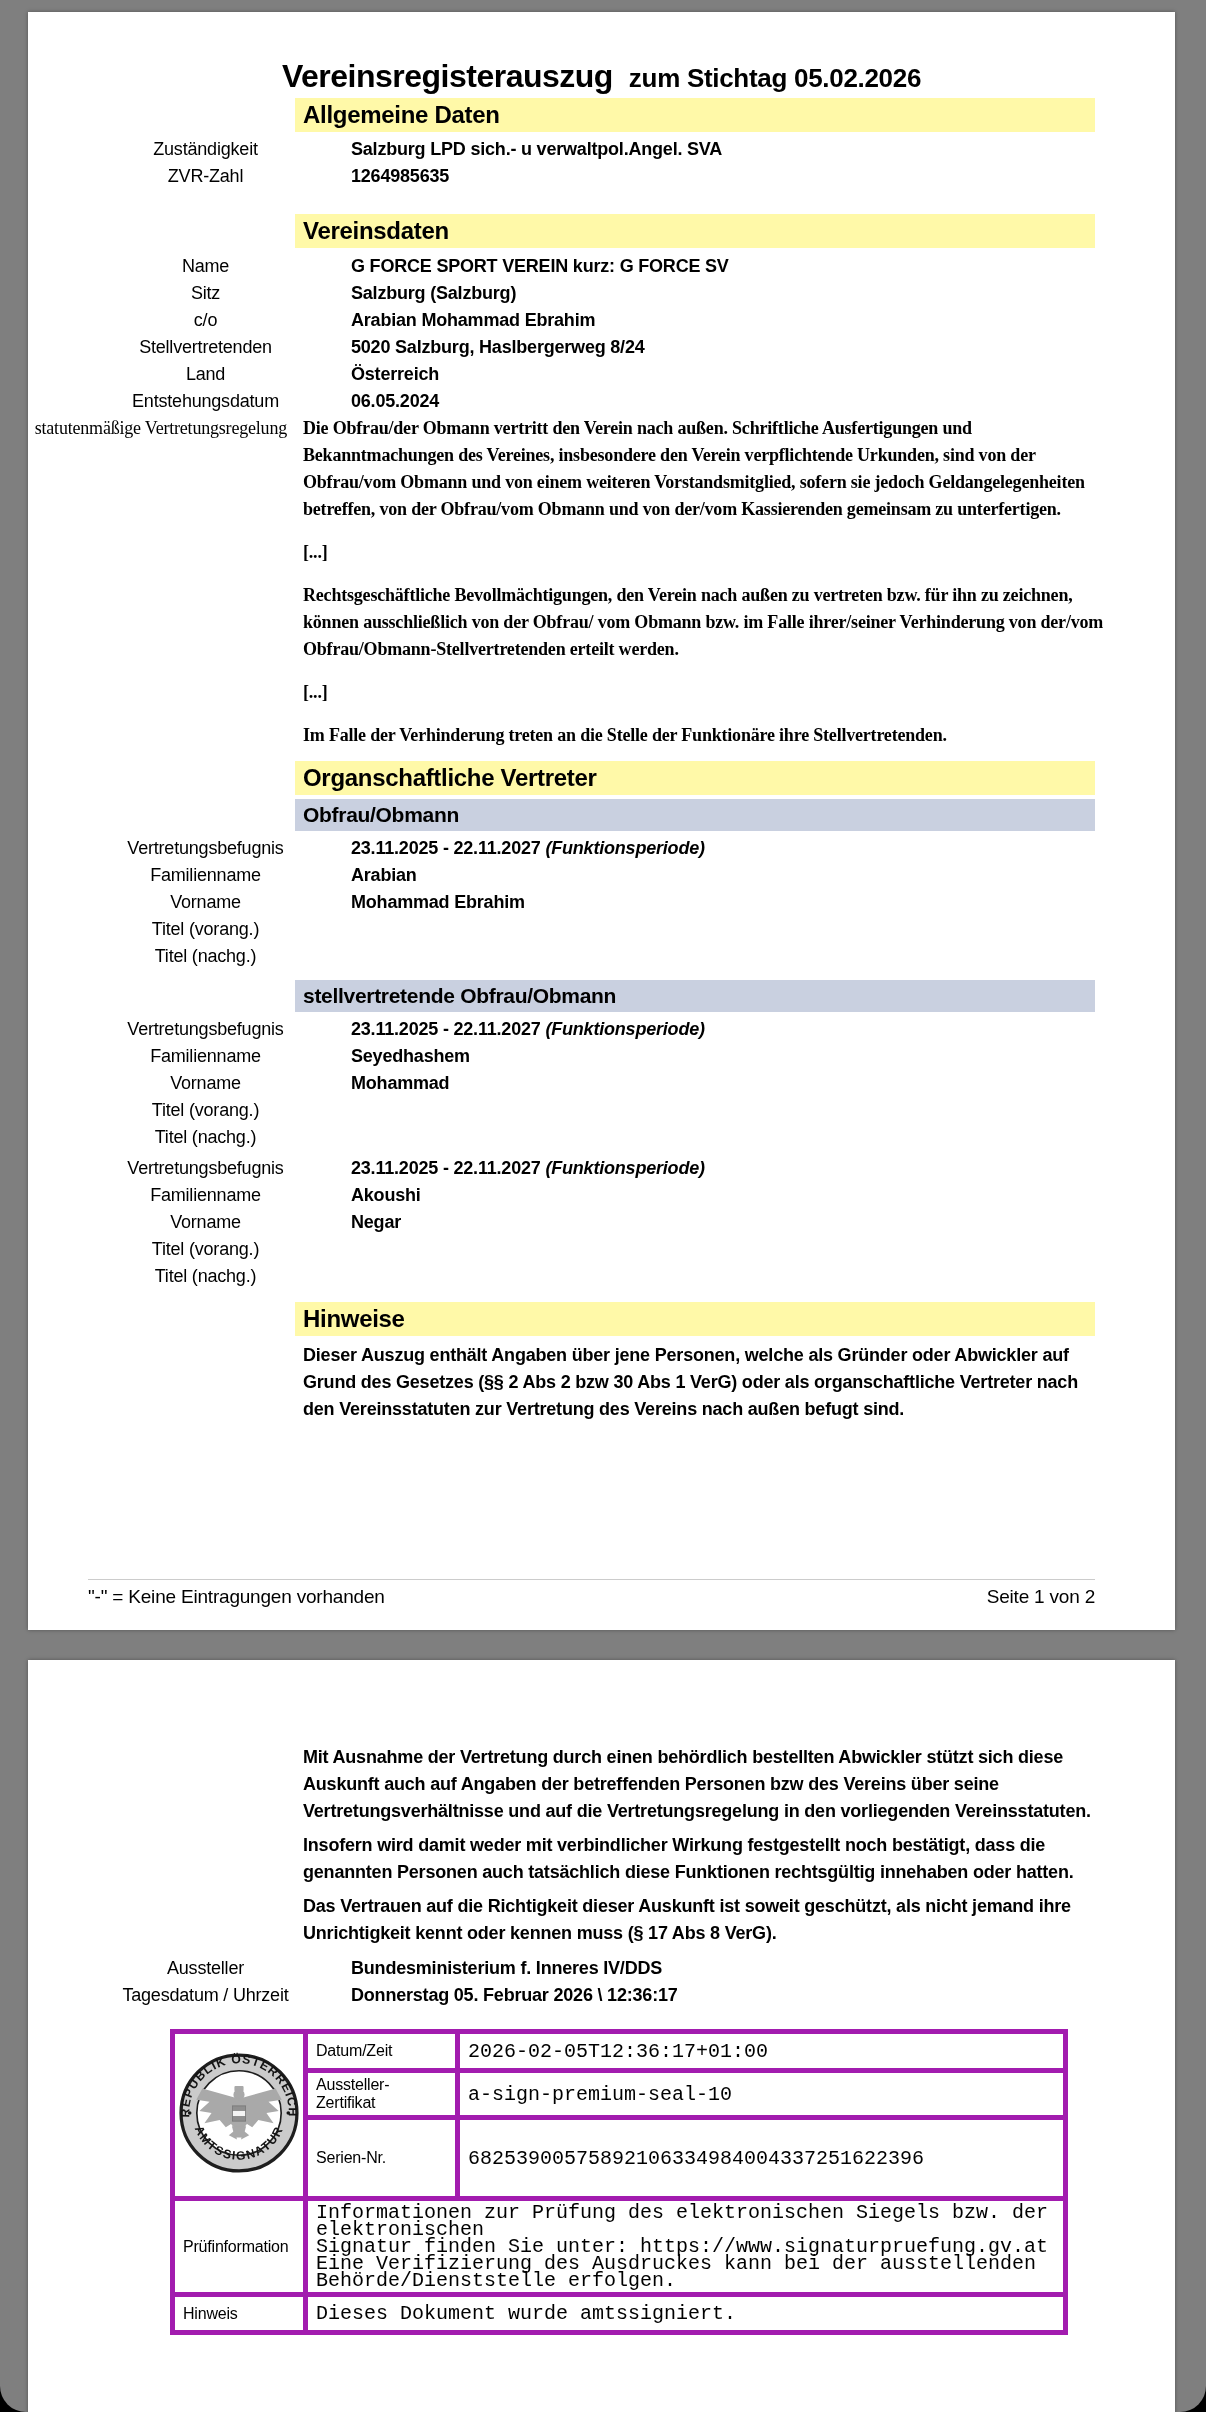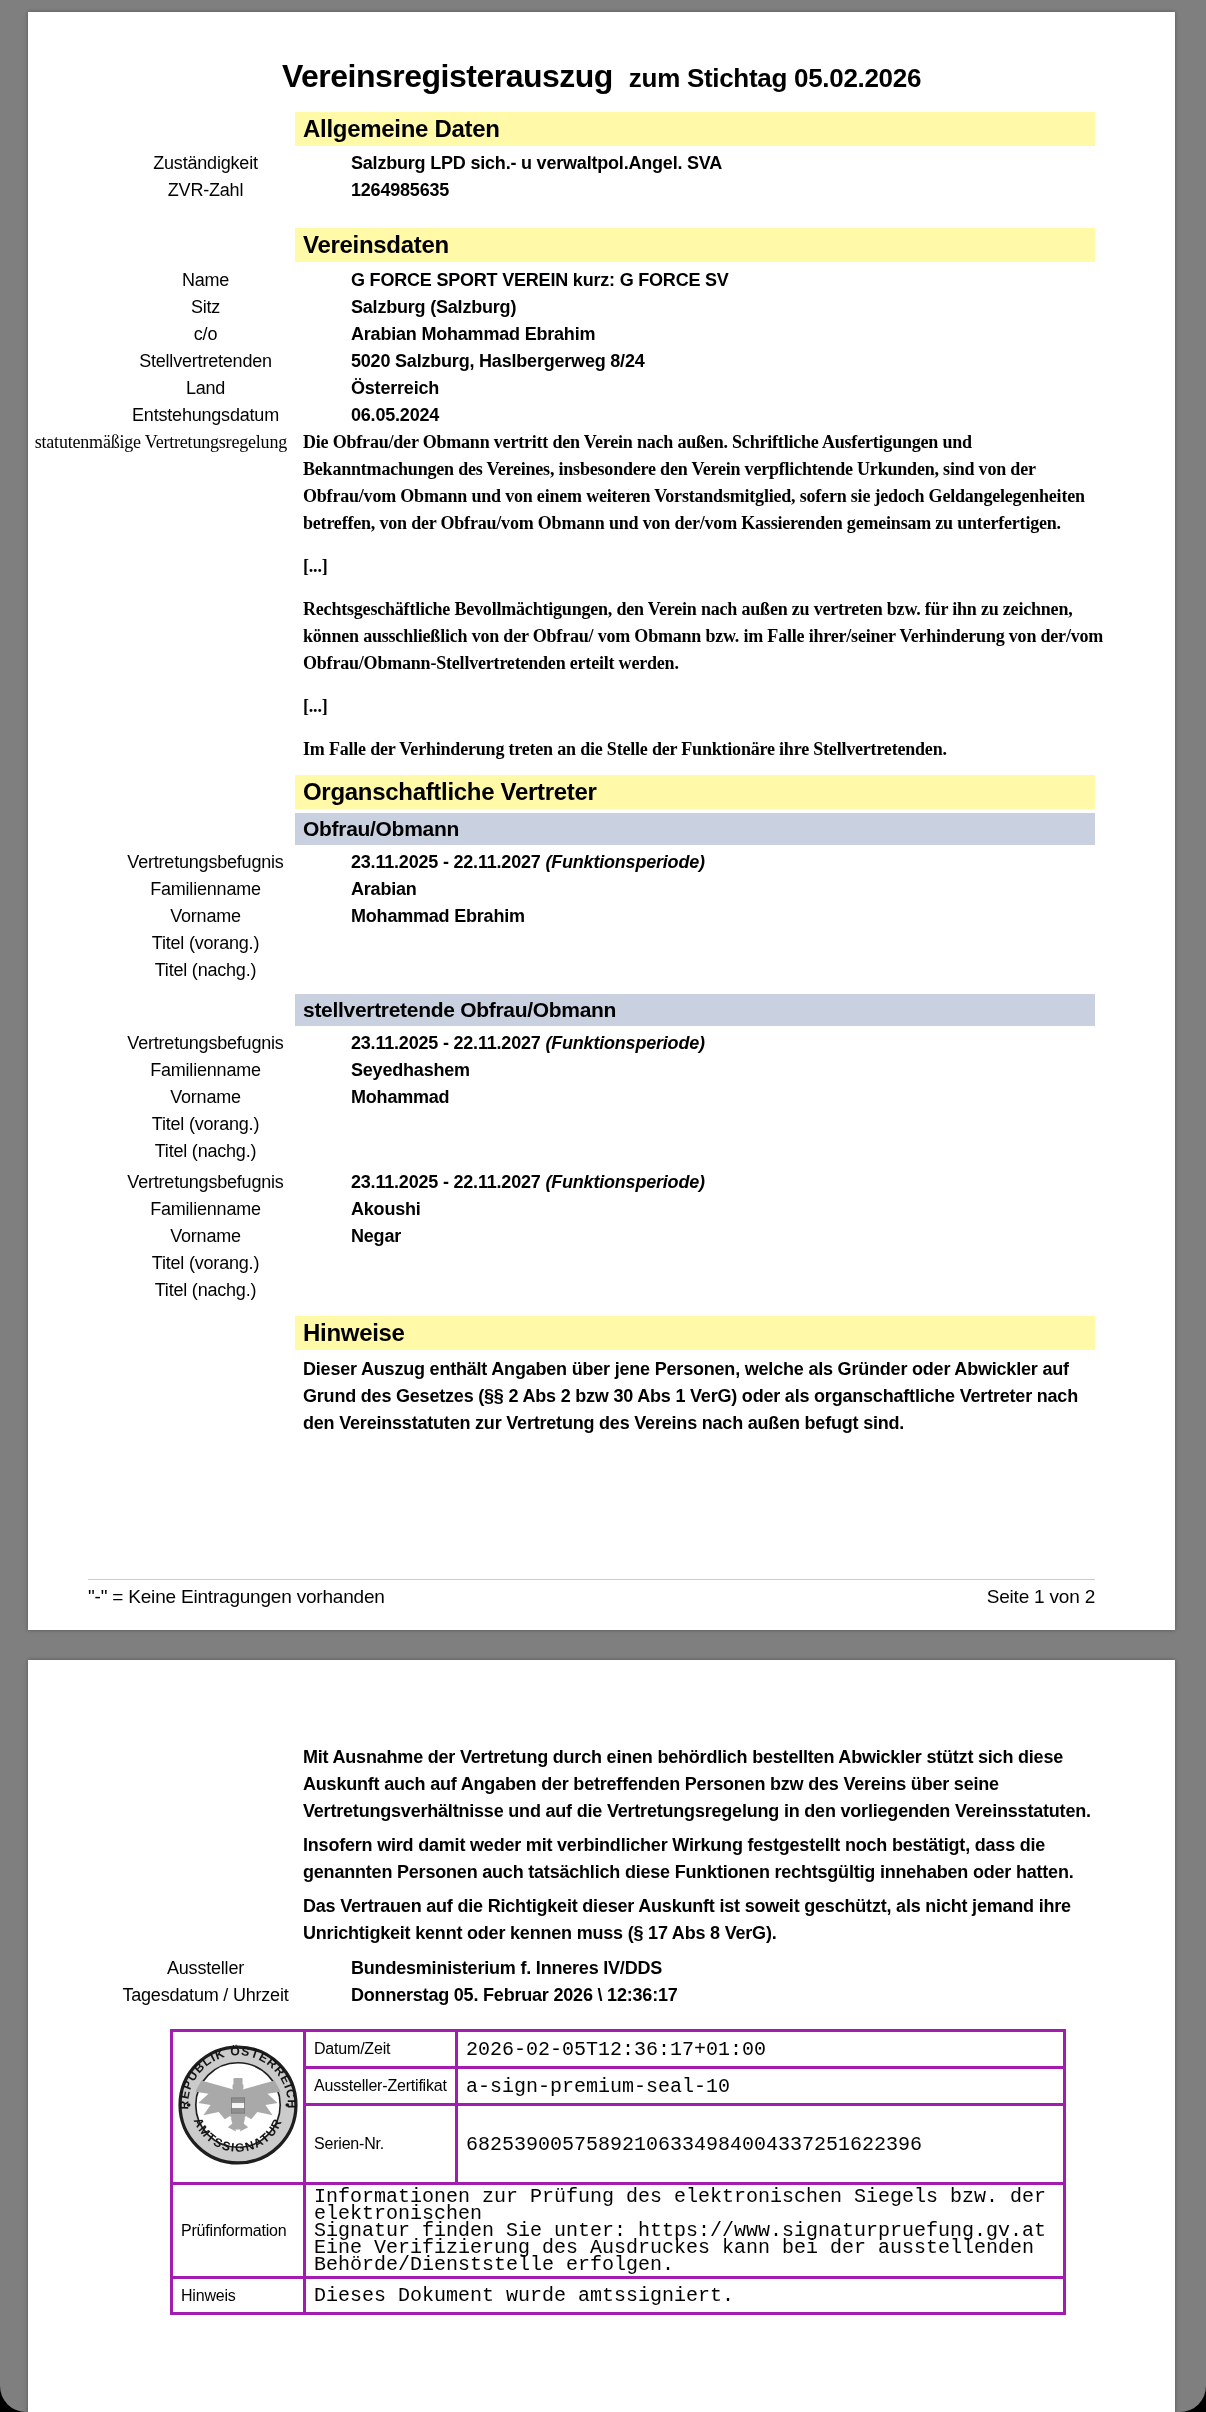--- a/index.html
+++ b/index.html
@@ -11,21 +11,21 @@
   .page2{top:1660px;height:860px;box-shadow:0 0 4px rgba(0,0,0,.35);}
 
   .doc-title{margin:46px 0 0 0;text-align:center;font-size:32px;font-weight:bold;letter-spacing:-.5px;line-height:36px;}
   .doc-title .suffix{font-size:26px;margin-left:16px;letter-spacing:-.3px;}
 
   .band{margin-left:267px;width:792px;background:#FFF9A8;font-size:24px;font-weight:bold;
         padding:3px 0 3px 8px;line-height:28px;letter-spacing:-.3px;}
   .subband{margin-left:267px;width:792px;background:#C9D0E0;font-size:21px;font-weight:bold;
         padding:3px 0 3px 8px;line-height:26px;letter-spacing:-.3px;}
   .mt4{margin-top:4px}.mt5{margin-top:5px}.mt6{margin-top:6px}.mt10{margin-top:10px}
-  .mt12{margin-top:12px}.mt14{margin-top:16px}.mt24{margin-top:24px}
+  .mt12{margin-top:12px}.mt14{margin-top:2px}.mt24{margin-top:24px}
 
   .row{display:flex;align-items:baseline;min-height:27px;font-size:18px;line-height:27px;letter-spacing:-.2px;}
   .row .lbl{width:259px;flex:none;text-align:center;padding-left:48px;}
   .row .val{margin-left:16px;font-weight:bold;flex:1;}
   .row .note{font-weight:bold;font-style:italic;}
 
   .para-row{display:flex;font-size:18px;line-height:27px;letter-spacing:-.2px;font-family:Liberation Serif, serif;}
   .para-row .lbl{width:259px;flex:none;text-align:right;}
   .paras{margin-left:16px;width:806px;font-weight:bold;}
   .paras p{margin:0;}
@@ -36,21 +36,21 @@
   .free-paras p + p{margin-top:7px;}
 
   .footer{position:absolute;left:60px;right:80px;bottom:22px;}
   .footer .rule{border-top:1px solid #ccc;height:0;margin-bottom:6px;}
   .footer .line{display:flex;justify-content:space-between;font-size:19px;letter-spacing:-.2px;}
 
   .p2-content{padding-top:84px;}
   .p2-rows{margin-top:8px;}
 
   table.sig{border-collapse:collapse;margin:20px 0 0 142px;width:893px;table-layout:fixed;}
-  table.sig td{border:3px solid #a21caf;vertical-align:middle;padding:3px 8px;font-size:16px;letter-spacing:-.2px;}
+  table.sig td{border:5px solid #a21caf;vertical-align:middle;padding:3px 8px;font-size:16px;letter-spacing:-.2px;}
   table.sig col.c1{width:133px;} table.sig col.c2{width:152px;} table.sig col.c3{width:608px;}
   table.sig td.mono{font-family:"Liberation Mono","DejaVu Sans Mono",monospace;font-size:20px;line-height:17px;letter-spacing:0;}
   table.sig tr.r-sm td{height:28px;}
   table.sig tr.r-serial td{height:70px;}
   table.sig tr.r-pruef td{height:72px;}
   table.sig tr.r-hin td{height:27px;}
   table.sig td.sealcell{text-align:center;vertical-align:middle;padding:2px;}
   td.pre{white-space:pre-line;}
 </style>
 </head>

